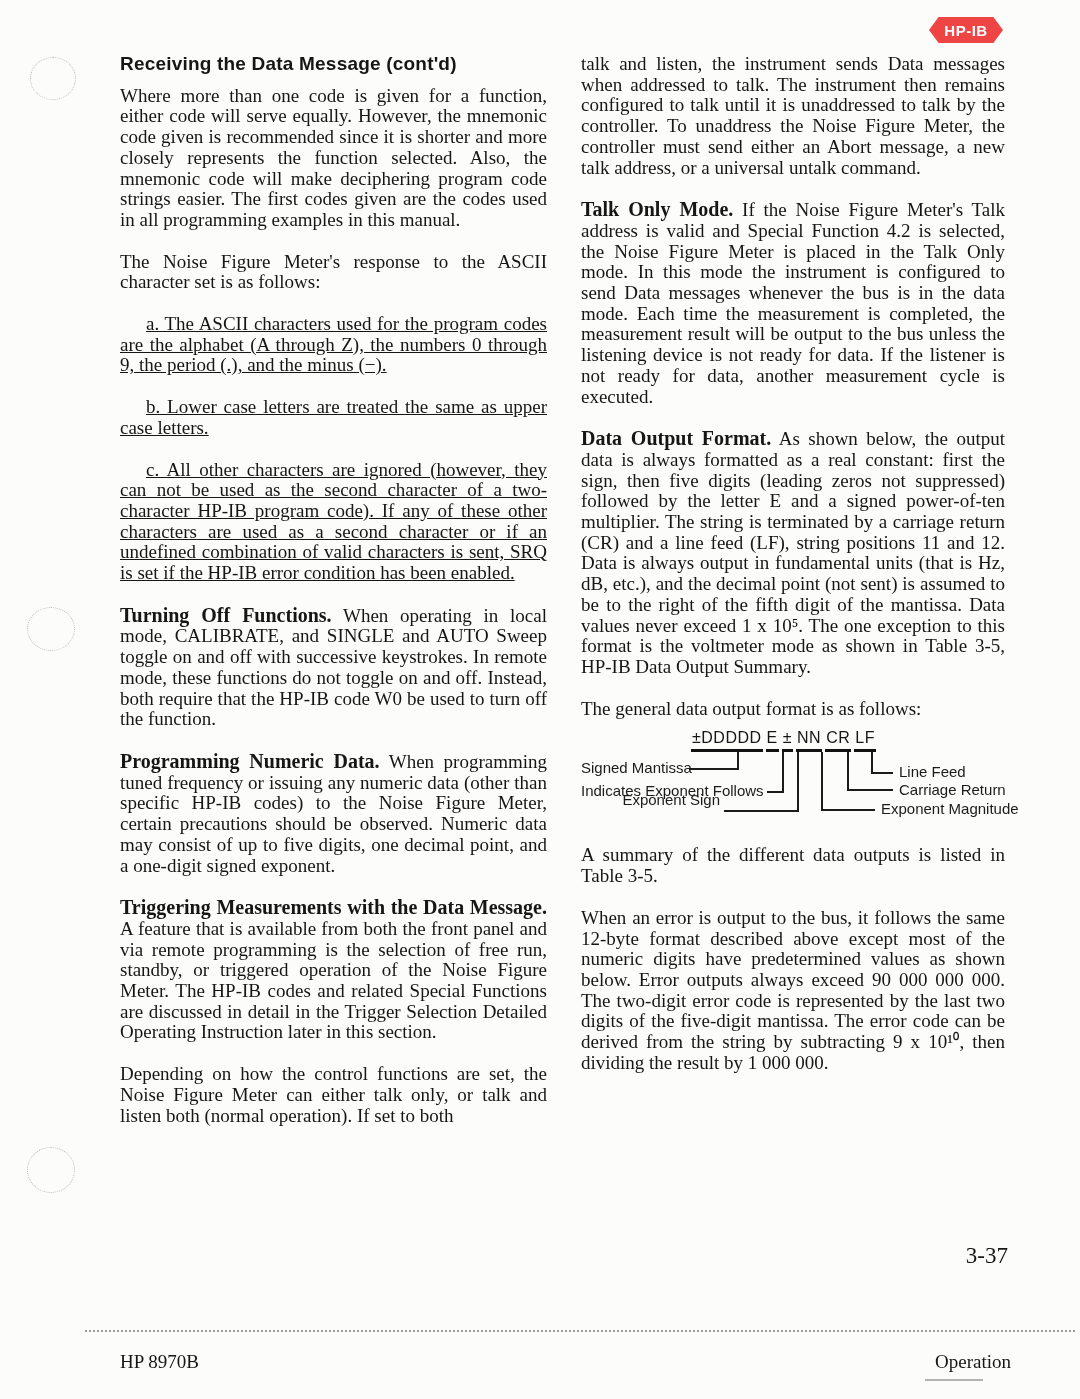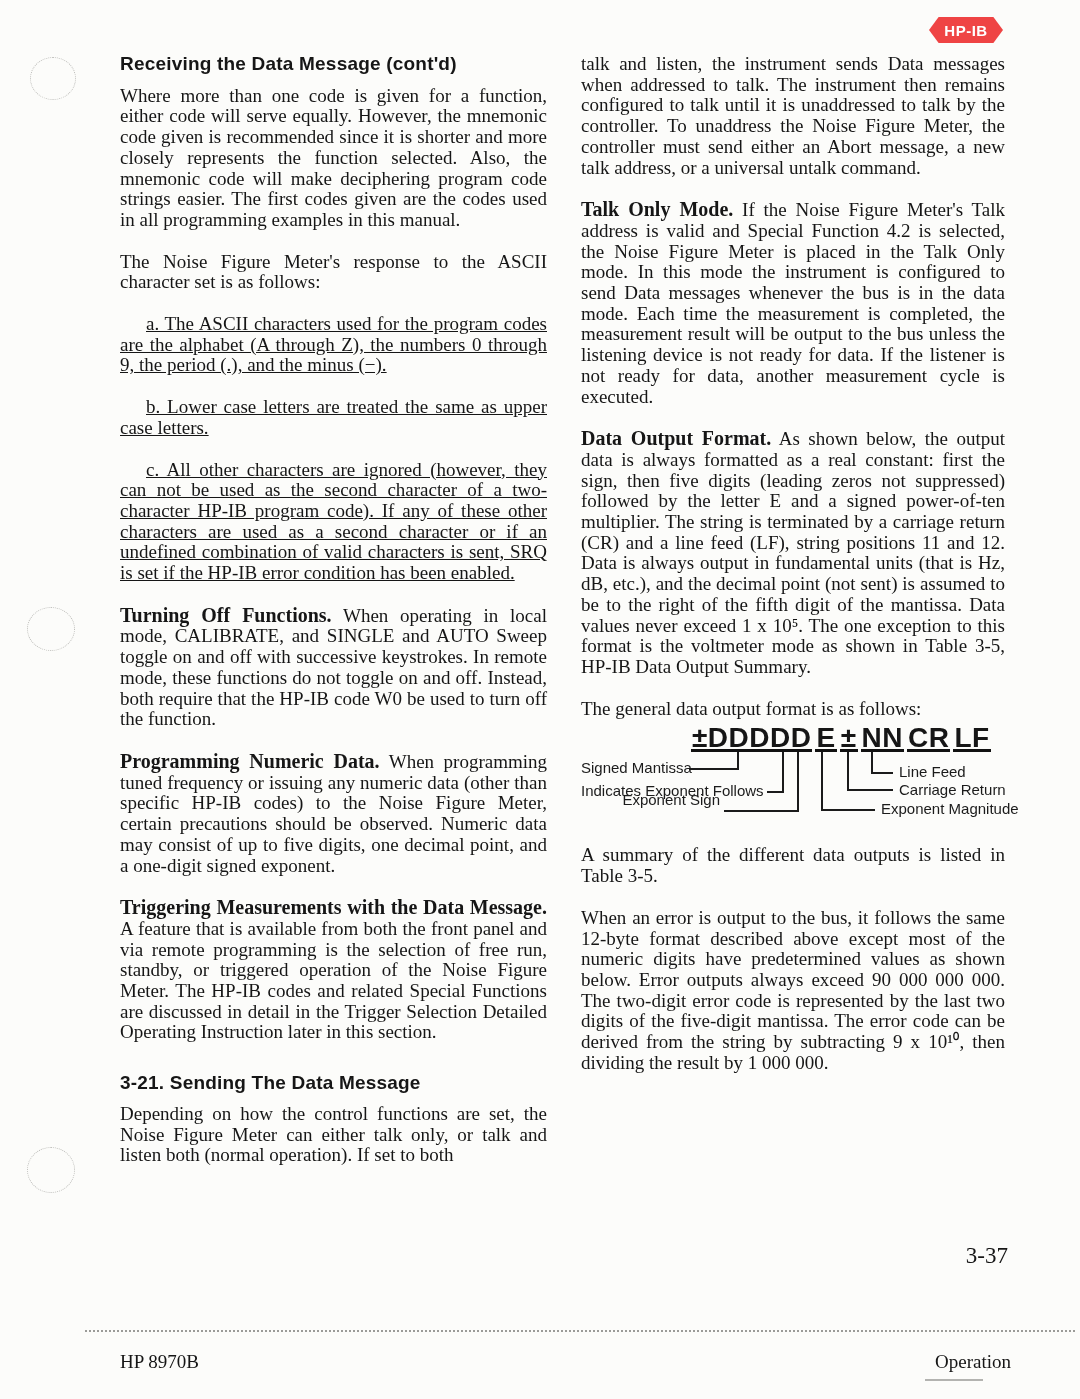--- a/index.html
+++ b/index.html
@@ -55,21 +55,21 @@
 
   
   .diagram {
     position:relative; height:102px;
     margin:2px 0 16px 0;
     font-family:"Liberation Sans", sans-serif;
     text-align:left;
   }
   .fmt {
     position:absolute; left:110px; top:0;
-    font-weight:700; font-size:28px; letter-spacing:.5px;
+    font-weight:400; font-size:16px; letter-spacing:.5px;
     white-space:nowrap; line-height:22px;
   }
   .fmt .seg {
     display:inline-block;
     border-bottom:3px solid #111;
     padding:0 1px 0 1px;
     margin-right:3px;
   }
   .dline { position:absolute; background:#1b1b1b; }
   .dline.v { width:2px; }
@@ -158,21 +158,20 @@
     <p class="para">
       <span class="lead">Programming Numeric Data.</span>
       <span>When programming tuned frequency or issuing any numeric data (other than specific HP-IB codes) to the Noise Figure Meter, certain precautions should be observed. Numeric data may consist of up to five digits, one decimal point, and a one-digit signed exponent.</span>
     </p>
 
     <p class="para">
       <span class="lead">Triggering Measurements with the Data Message.</span>
       <span>A feature that is available from both the front panel and via remote programming is the selection of free run, standby, or triggered operation of the Noise Figure Meter. The HP-IB codes and related Special Functions are discussed in detail in the Trigger Selection Detailed Operating Instruction later in this section.</span>
     </p>
 
-    <div class="subheading">3-21. Sending The Data Message</div>
 
     <p class="para">
       <span>Depending on how the control functions are set, the Noise Figure Meter can either talk only, or talk and listen both (normal operation). If set to both</span>
     </p>
 
   </div>
 
   <div class="column col-right">
 
     <p class="para">

